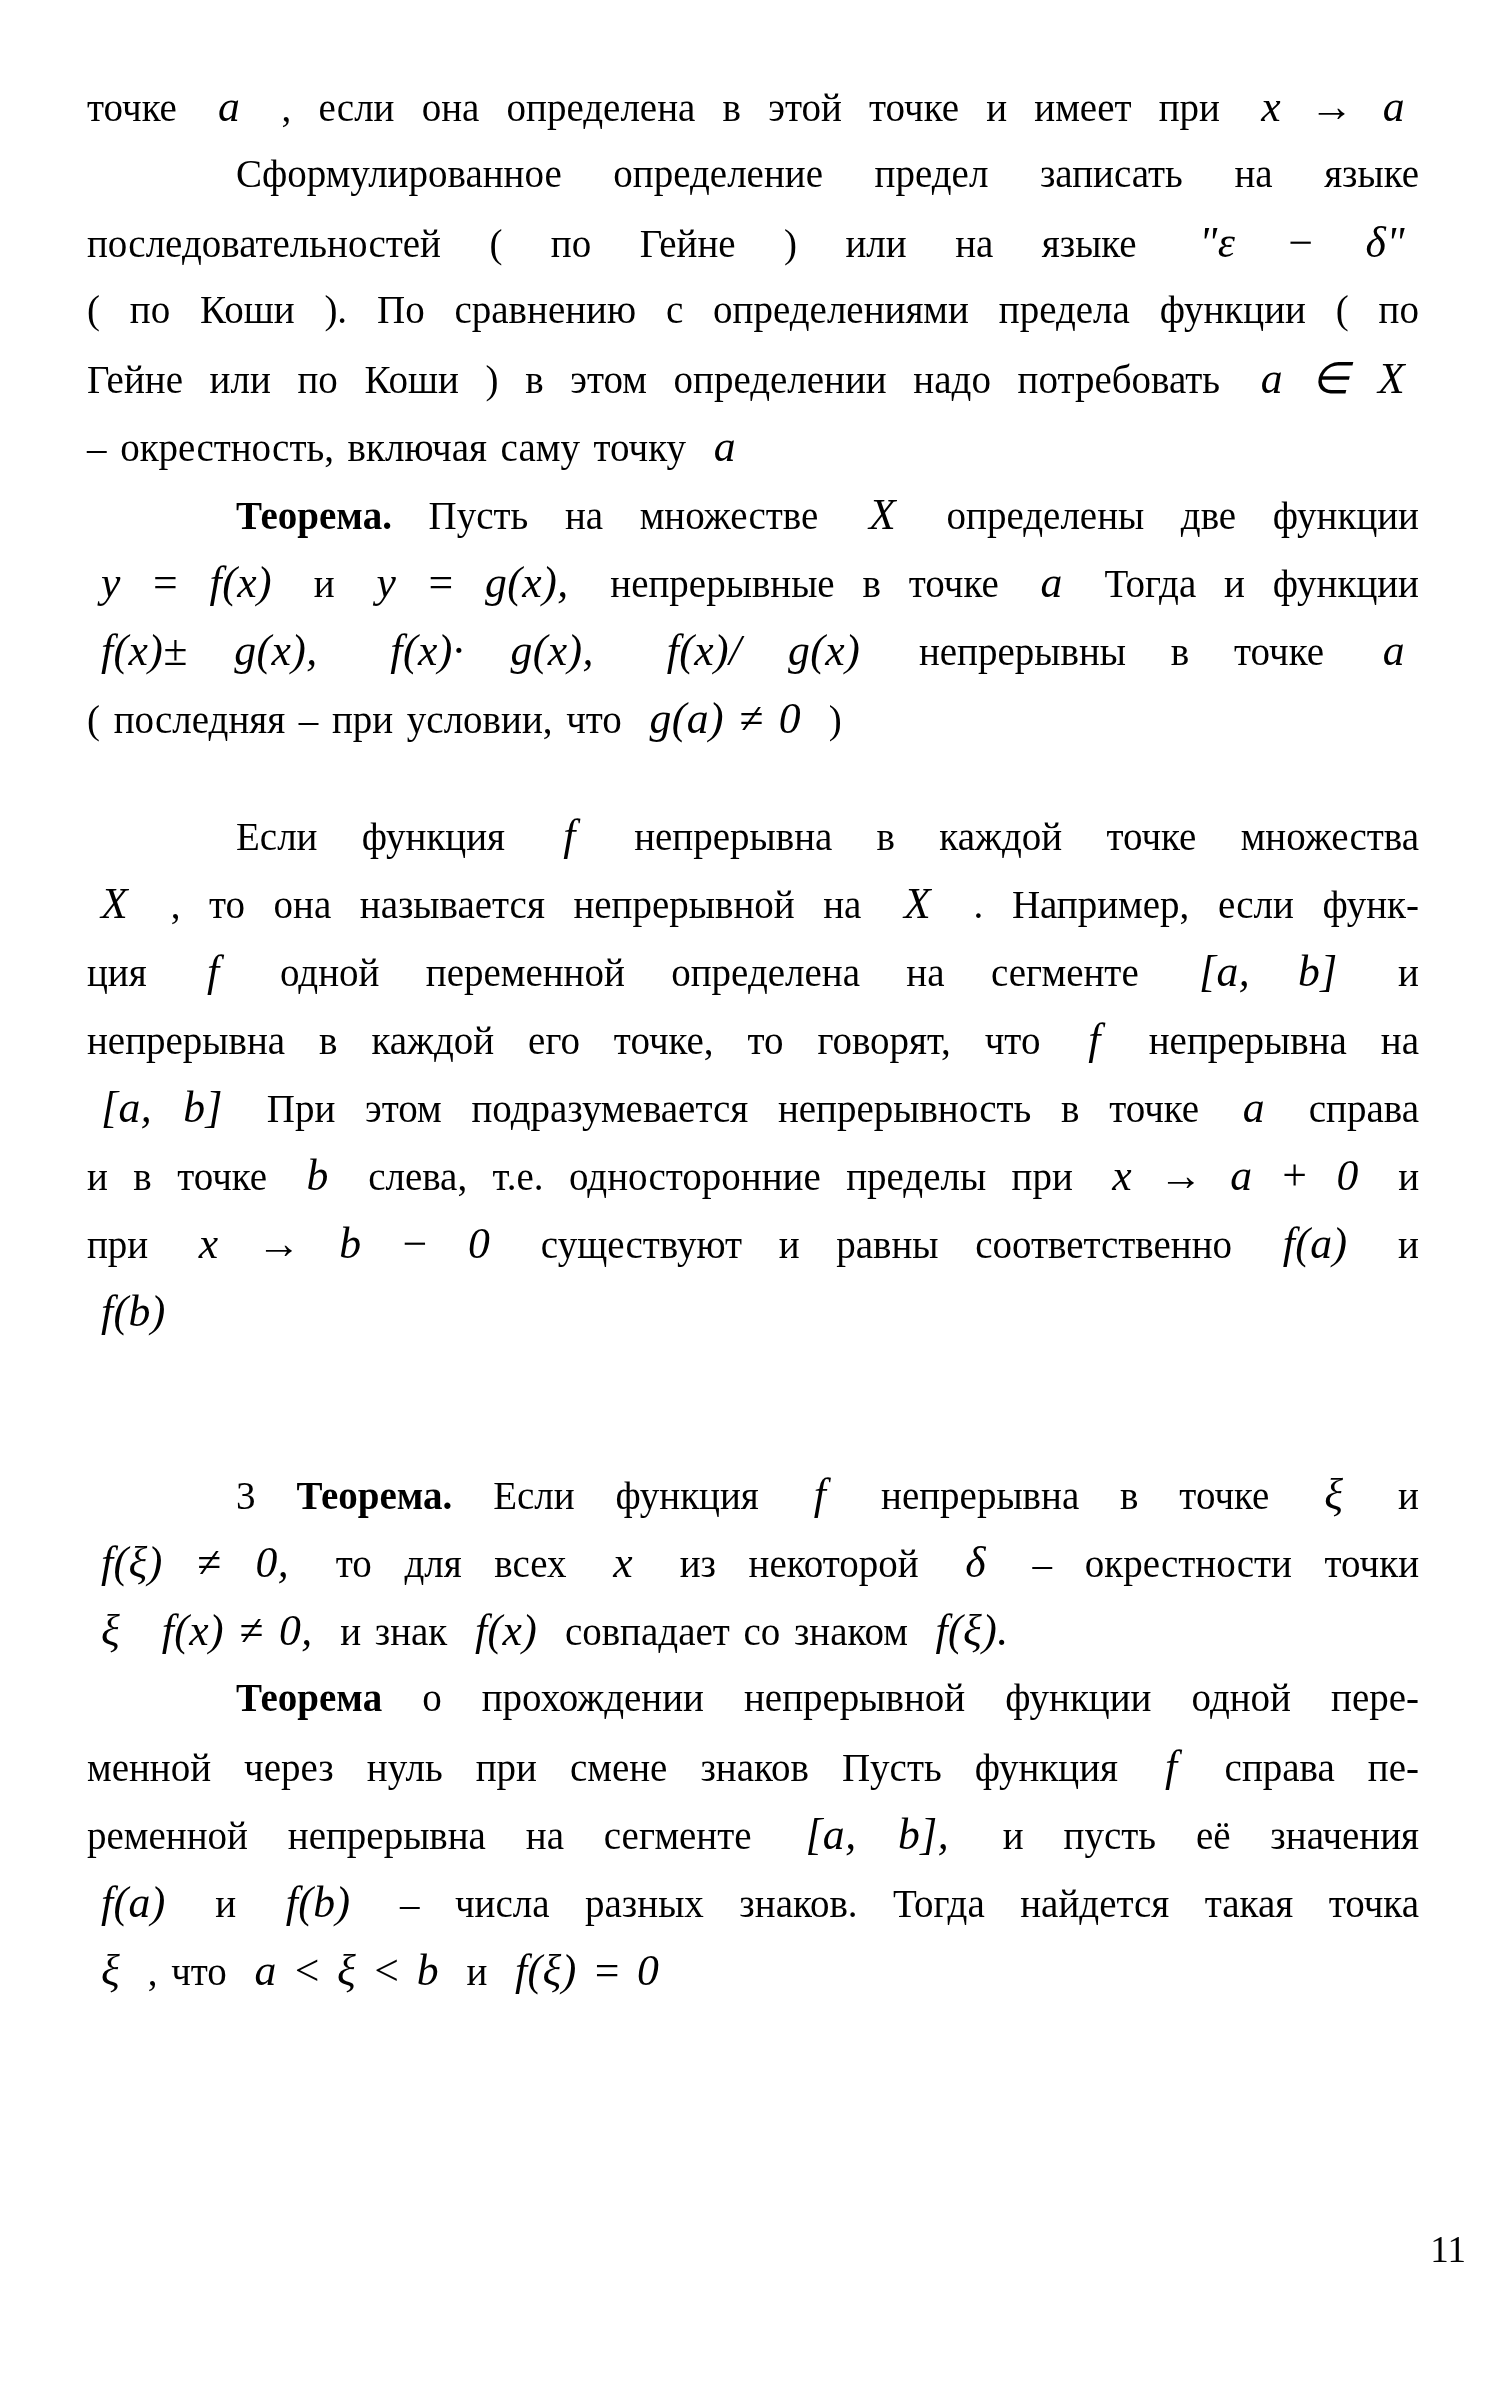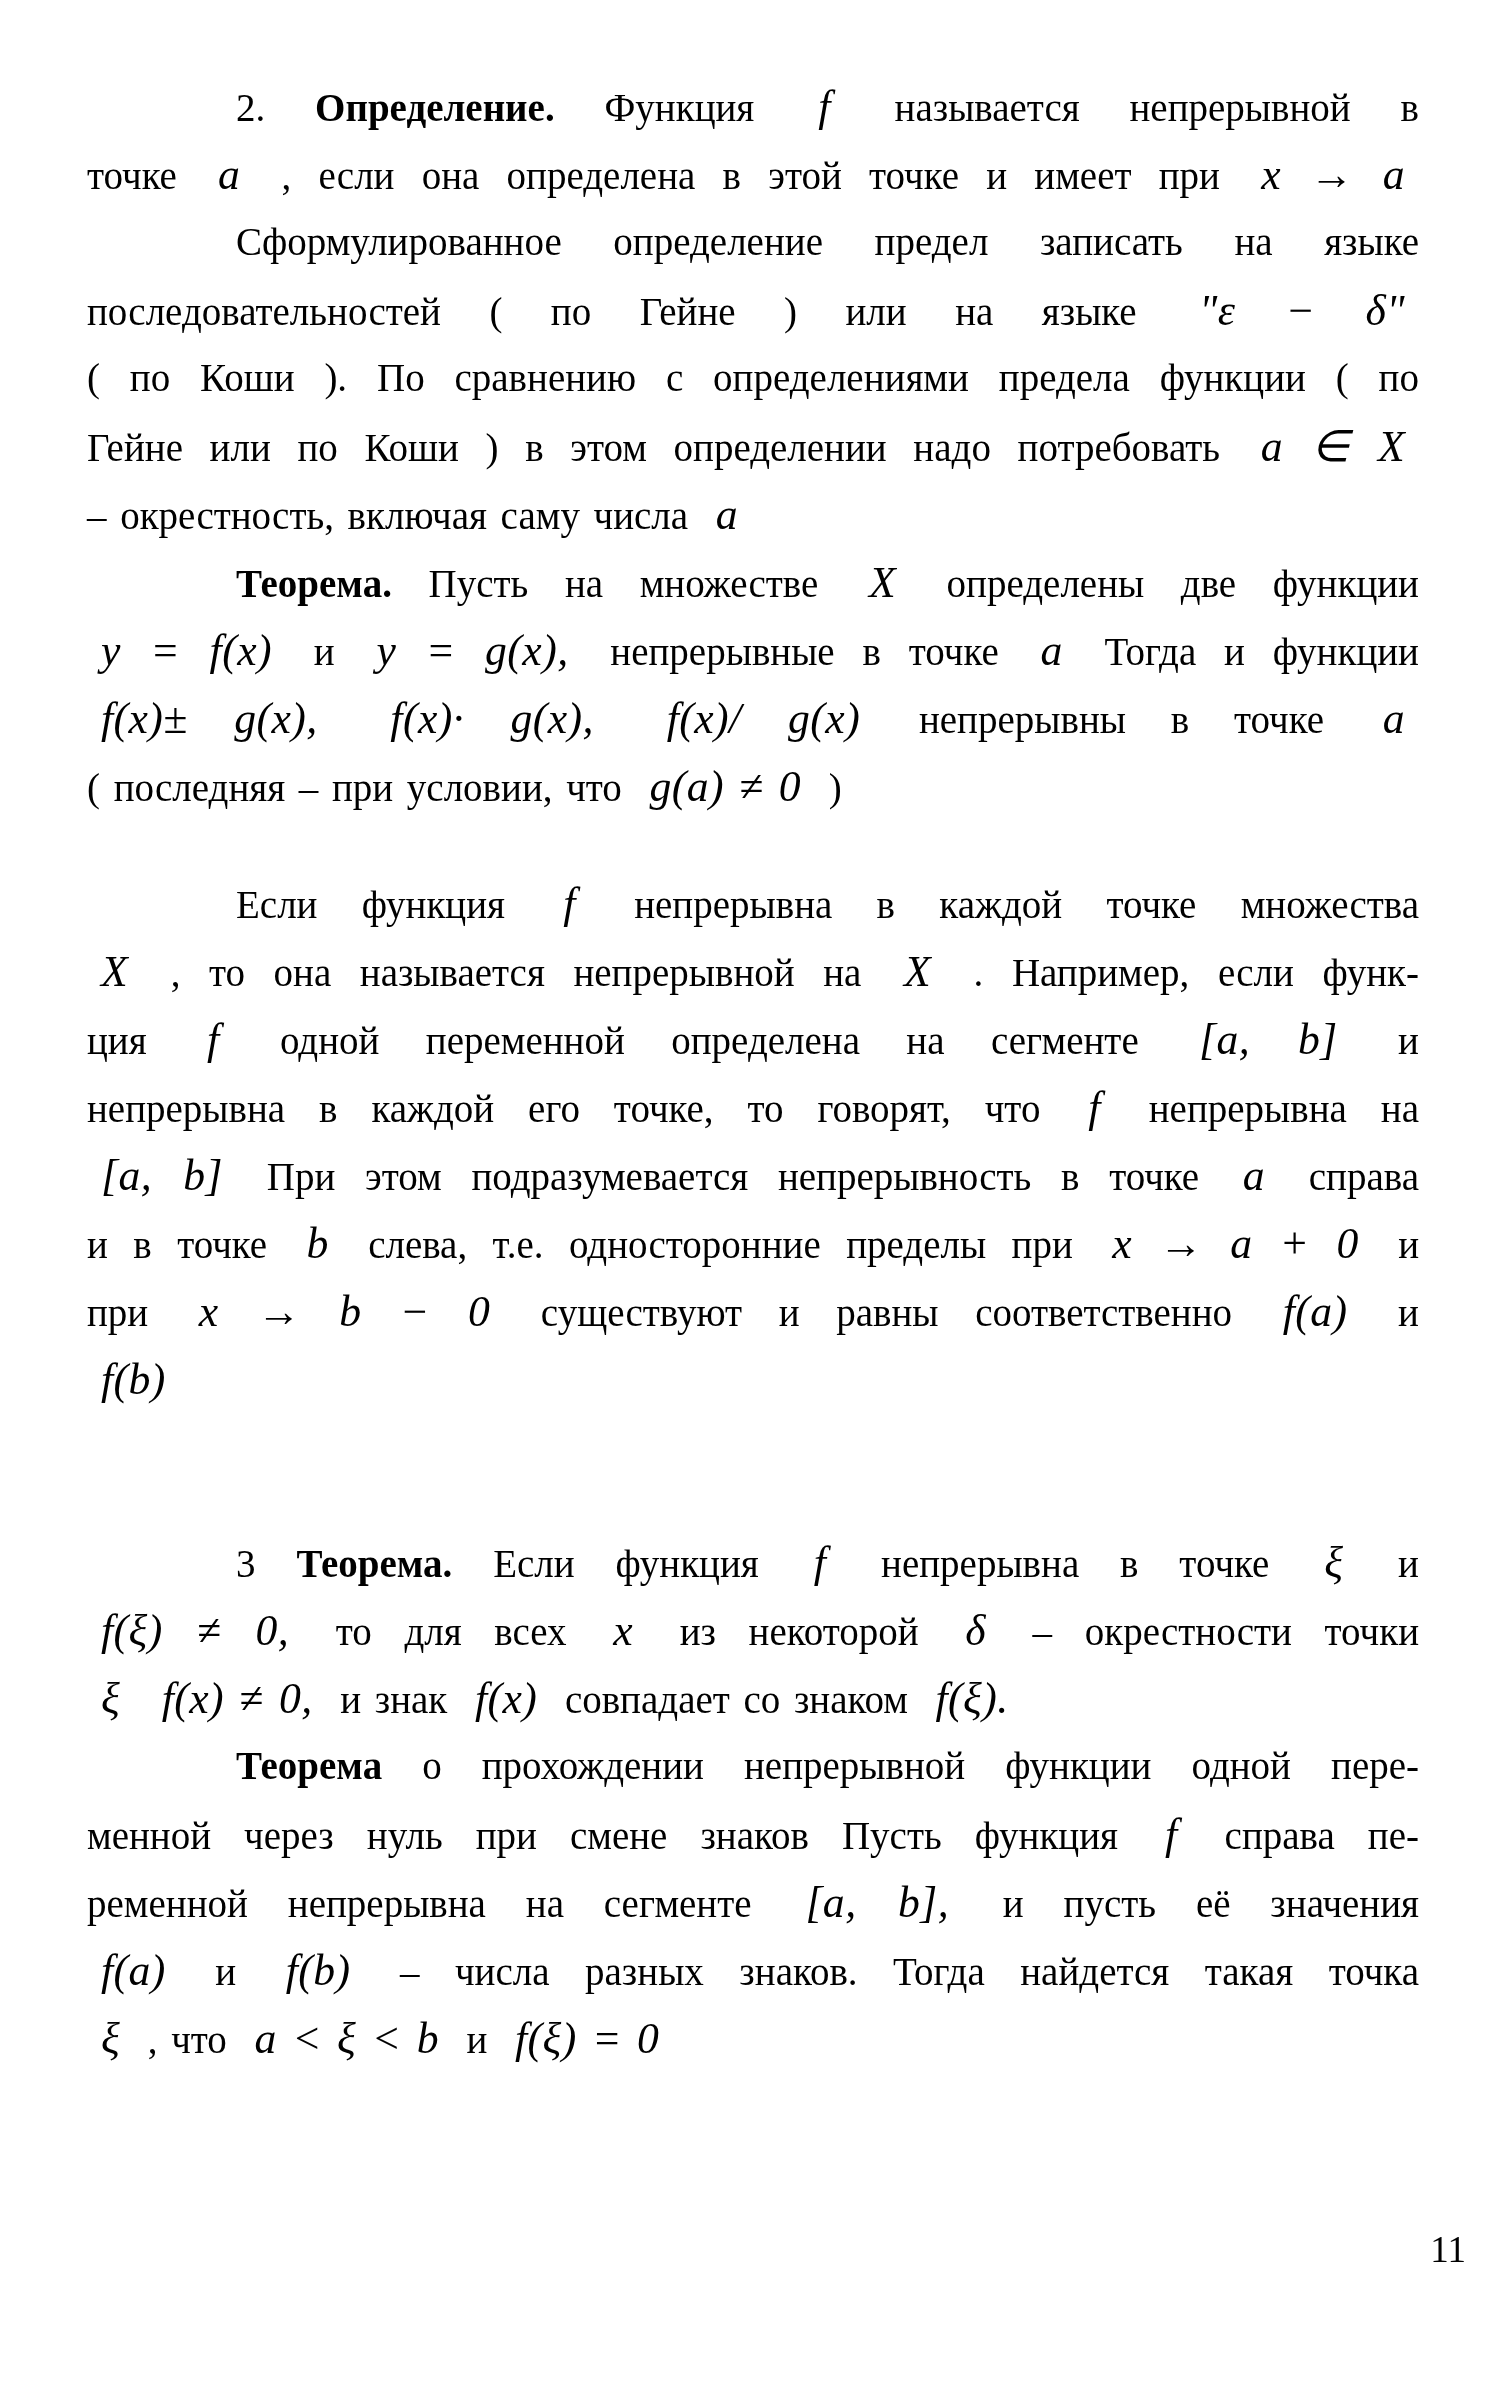--- a/index.html
+++ b/index.html
@@ -48,27 +48,26 @@
     text-align:right;
     font-size:37px;
     font-weight:400;
   }
 </style>
 </head>
 <body>
 
 <div class="sheet">
   <div class="text-column">
-      <div class="line indent"><span class="t">2. </span><span class="b">Определение.</span><span class="t"> Функция </span><span class="m">f</span><span class="t"> называется непрерывной в</span></div>
       <div class="line"><span class="t">точке </span><span class="m">a</span><span class="t"> , если она определена в этой точке и имеет при </span><span class="m">x → a</span></div>
       <div class="line indent"><span class="t">Сформулированное определение предел записать на языке</span></div>
       <div class="line"><span class="t">последовательностей ( по Гейне ) или на языке </span><span class="m">"ε − δ"</span></div>
       <div class="line"><span class="t">( по Коши ). По сравнению с определениями предела функции ( по</span></div>
       <div class="line"><span class="t">Гейне или по Коши ) в этом определении надо потребовать </span><span class="m">a ∈ X</span></div>
-      <div class="line left"><span class="t">– окрестность, включая саму числа </span><span class="m">a</span></div>
+      <div class="line left"><span class="t">– окрестность, включая саму точку </span><span class="m">a</span></div>
       <div class="line indent"><span class="b">Теорема.</span><span class="t"> Пусть на множестве </span><span class="m">X</span><span class="t"> определены две функции</span></div>
       <div class="line"><span class="m">y = f(x)</span><span class="t"> и </span><span class="m">y = g(x),</span><span class="t"> непрерывные в точке </span><span class="m">a</span><span class="t"> Тогда и функции</span></div>
       <div class="line"><span class="m">f(x)± g(x),</span><span class="t"> </span><span class="m">f(x)· g(x),</span><span class="t"> </span><span class="m">f(x)/ g(x)</span><span class="t"> непрерывны в точке </span><span class="m">a</span></div>
       <div class="line left"><span class="t">( последняя – при условии, что </span><span class="m">g(a) ≠ 0</span><span class="t"> )</span></div>
       <div class="line indent g1"><span class="t">Если функция </span><span class="m">f</span><span class="t"> непрерывна в каждой точке множества</span></div>
       <div class="line"><span class="m">X</span><span class="t"> , то она называется непрерывной на </span><span class="m">X</span><span class="t"> . Например, если функ-</span></div>
       <div class="line"><span class="t">ция </span><span class="m">f</span><span class="t"> одной переменной определена на сегменте </span><span class="m">[a, b]</span><span class="t"> и</span></div>
       <div class="line"><span class="t">непрерывна в каждой его точке, то говорят, что </span><span class="m">f</span><span class="t"> непрерывна на</span></div>
       <div class="line"><span class="m">[a, b]</span><span class="t"> При этом подразумевается непрерывность в точке </span><span class="m">a</span><span class="t"> справа</span></div>
       <div class="line"><span class="t">и в точке </span><span class="m">b</span><span class="t"> слева, т.е. односторонние пределы при </span><span class="m">x → a + 0</span><span class="t"> и</span></div>

